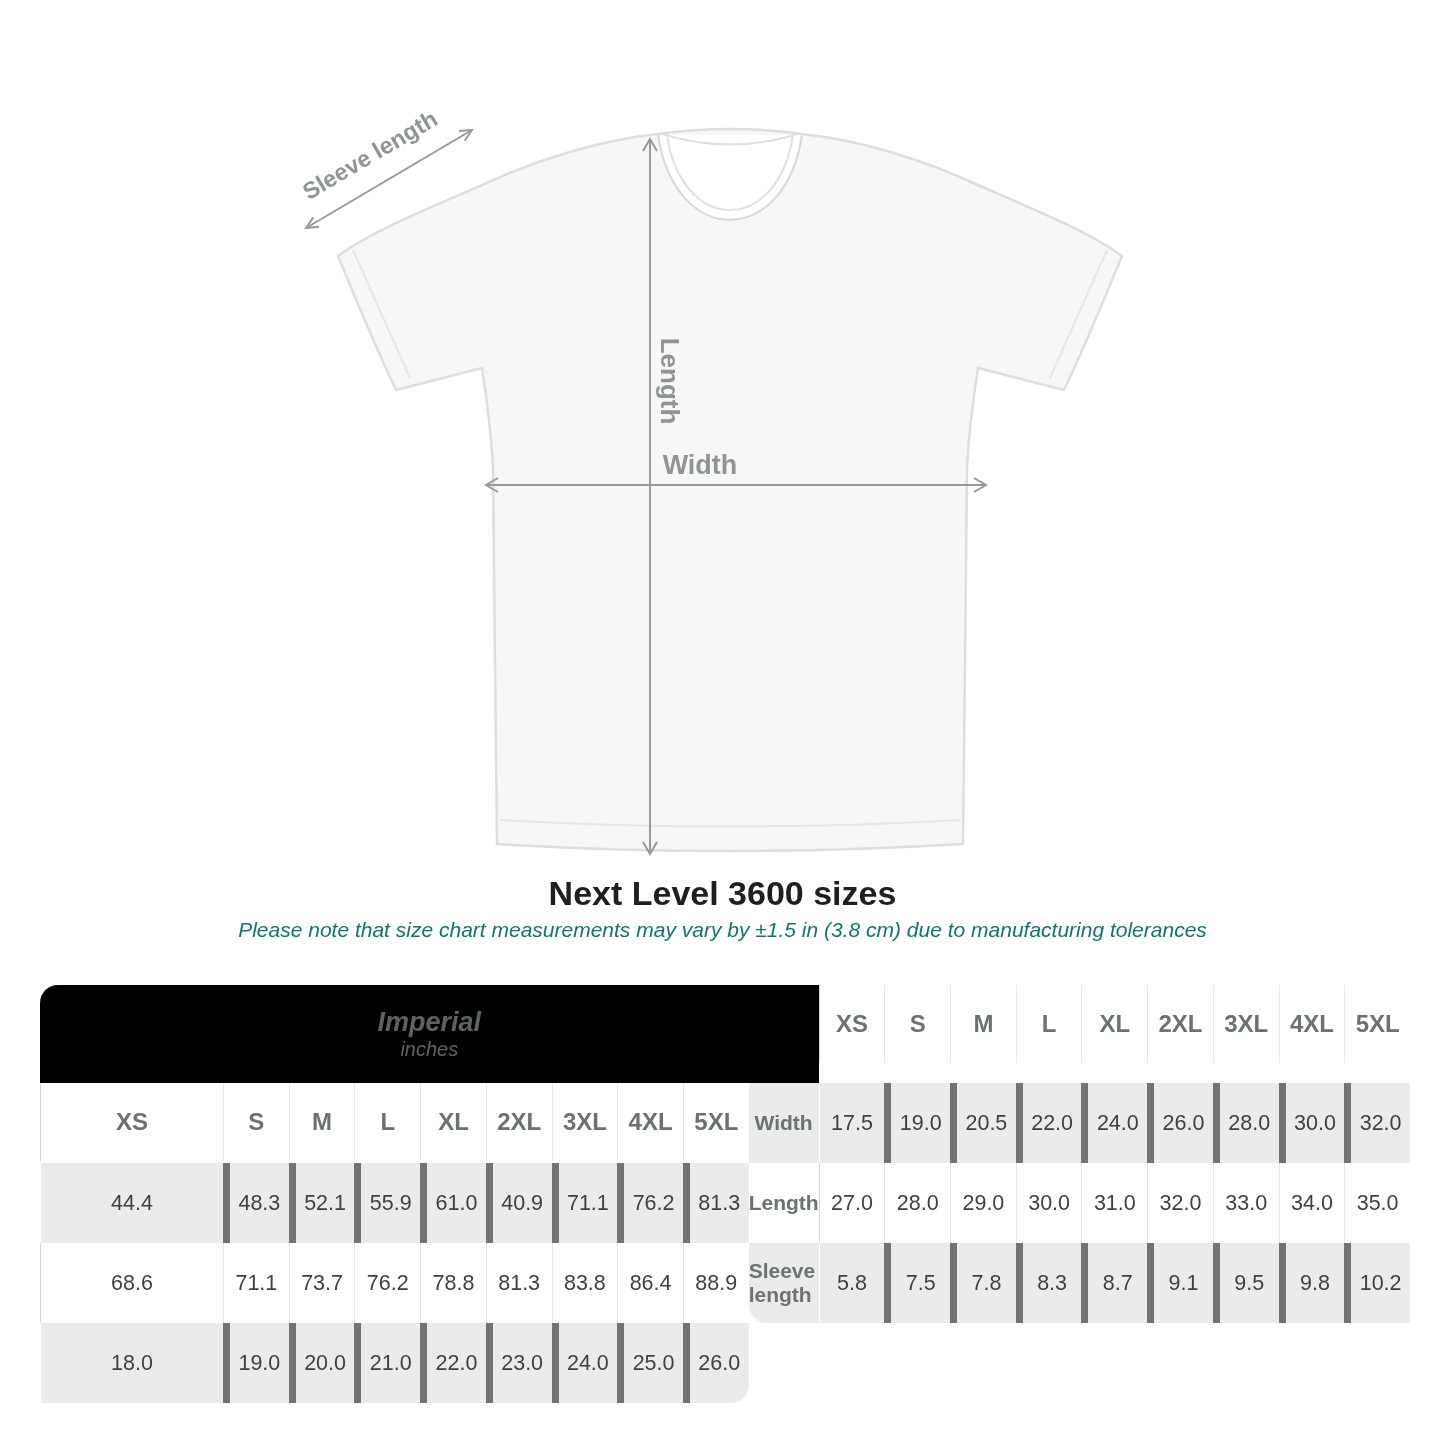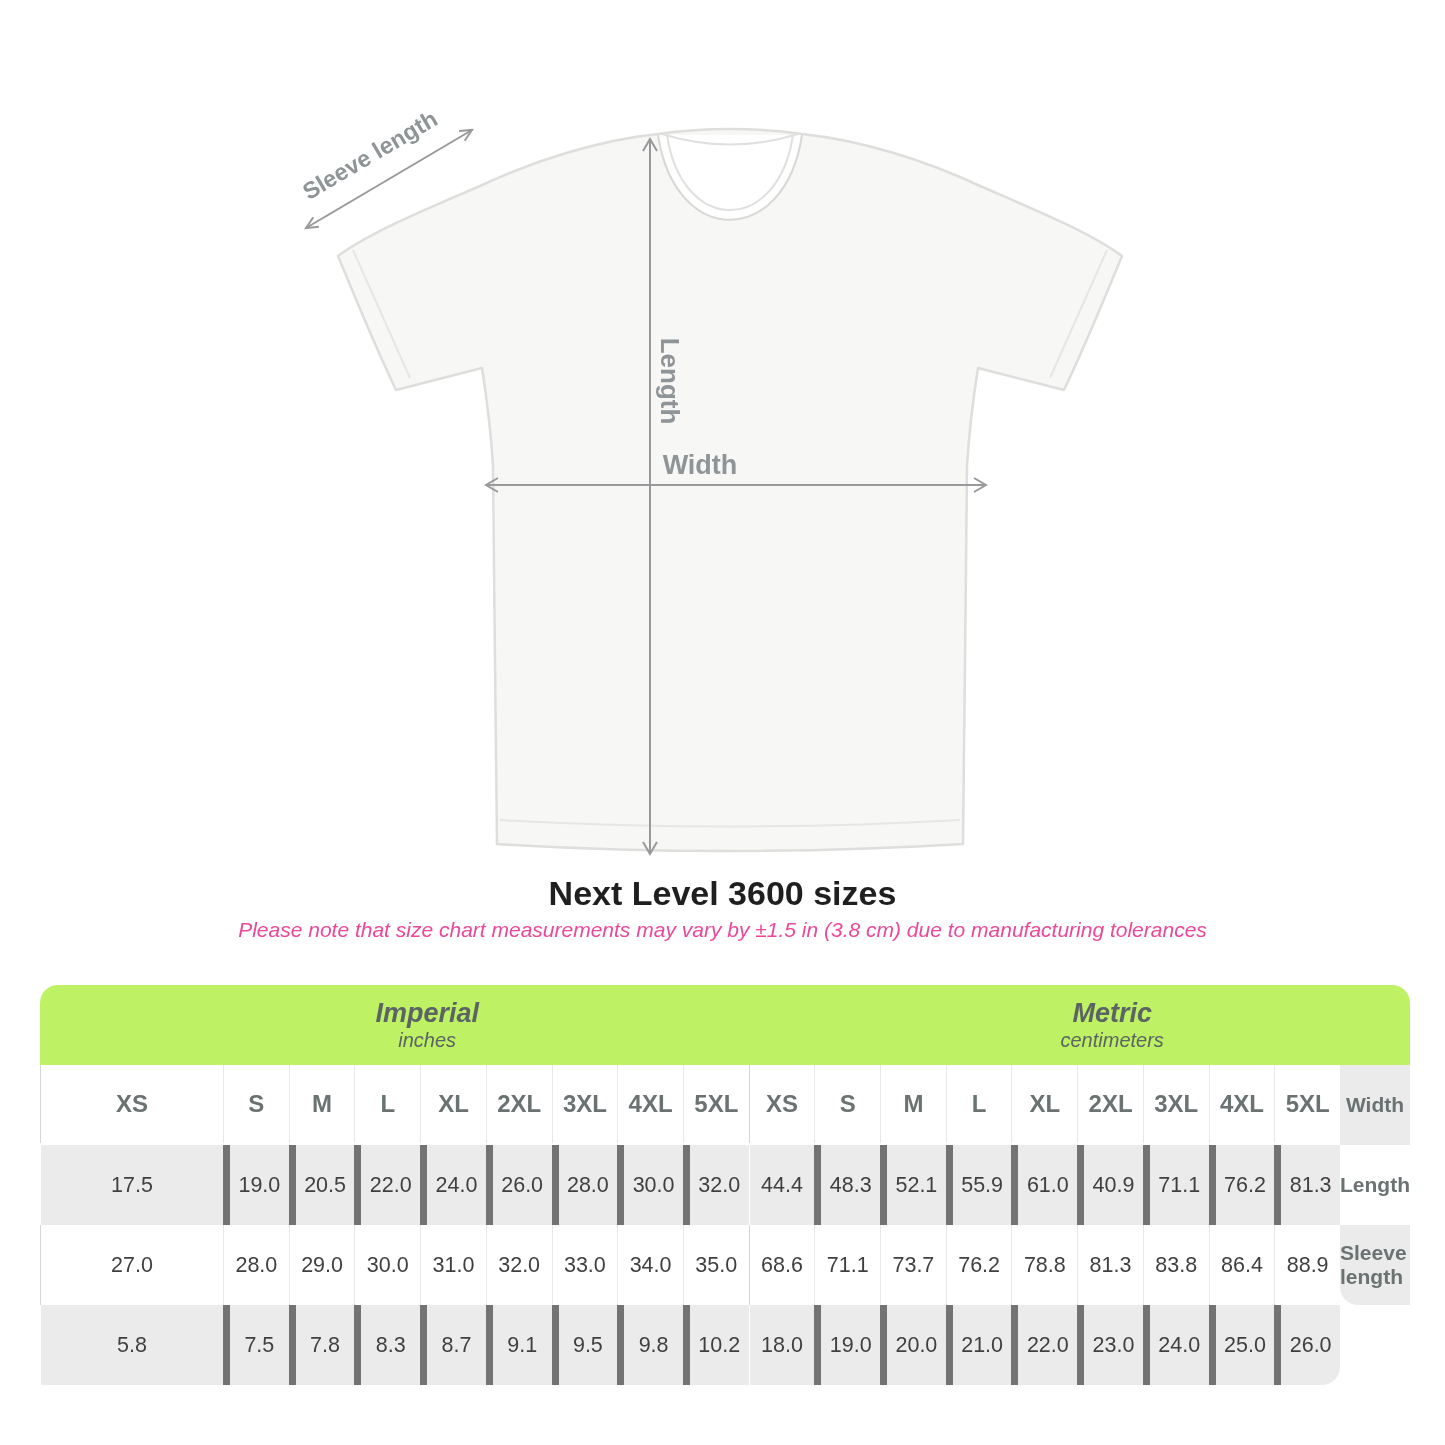--- a/index.html
+++ b/index.html
@@ -15,29 +15,29 @@
   .shirt-svg { position: absolute; left: 300px; top: 100px; }
   .shirt-svg text { font-family: "Liberation Sans", "DejaVu Sans", sans-serif; font-weight: bold; fill: #8f9497; }
 
   
   .title {
     position: absolute; top: 874px; left: 0; width: 100%;
     text-align: center; font-size: 34px; font-weight: bold; color: #1f1f1f;
   }
   .subtitle {
     position: absolute; top: 918px; left: 0; width: 100%;
-    text-align: center; font-size: 21px; font-style: italic; color: #ec4899;
+    text-align: center; font-size: 21px; font-style: italic; color: #0f766e;
   }
 
   
   .table-area { position: absolute; top: 985px; left: 40px; width: 1370px; }
   .grid { display: grid; grid-template-columns: 183px repeat(18, 1fr); width: 1370px; }
 
   .band {
-    background: #bef264; height: 80px;
+    background: #000000; height: 98px;
     display: flex; flex-direction: column; align-items: center; justify-content: center;
   }
   .band-left  { grid-column: 1 / 11; border-top-left-radius: 18px; }
   .band-right { grid-column: 11 / 20; border-top-right-radius: 18px; }
   .unit-name { font-weight: bold; font-style: italic; font-size: 27px; color: #5c6365; }
   .unit-sub  { font-style: italic; font-size: 20px; color: #5c6365; }
 
   .cell { height: 80px; display: flex; align-items: center; justify-content: center; }
   .hdr  { height: 78px; }
   .label-cell { font-weight: bold; font-size: 21px; color: #6a7272; }
@@ -108,24 +108,20 @@
 
 <div class="title">Next Level 3600 sizes</div>
 <div class="subtitle">Please note that size chart measurements may vary by ±1.5 in (3.8 cm) due to manufacturing tolerances</div>
 
 <div class="table-area">
   <div class="grid">
     <div class="band band-left">
       <div class="unit-name">Imperial</div>
       <div class="unit-sub">inches</div>
     </div>
-    <div class="band band-right">
-      <div class="unit-name">Metric</div>
-      <div class="unit-sub">centimeters</div>
-    </div>
 
       <div class="cell hdr size-cell rw major">XS</div>
       <div class="cell hdr size-cell rw sep">S</div>
       <div class="cell hdr size-cell rw sep">M</div>
       <div class="cell hdr size-cell rw sep">L</div>
       <div class="cell hdr size-cell rw sep">XL</div>
       <div class="cell hdr size-cell rw sep">2XL</div>
       <div class="cell hdr size-cell rw sep">3XL</div>
       <div class="cell hdr size-cell rw sep">4XL</div>
       <div class="cell hdr size-cell rw sep">5XL</div>

